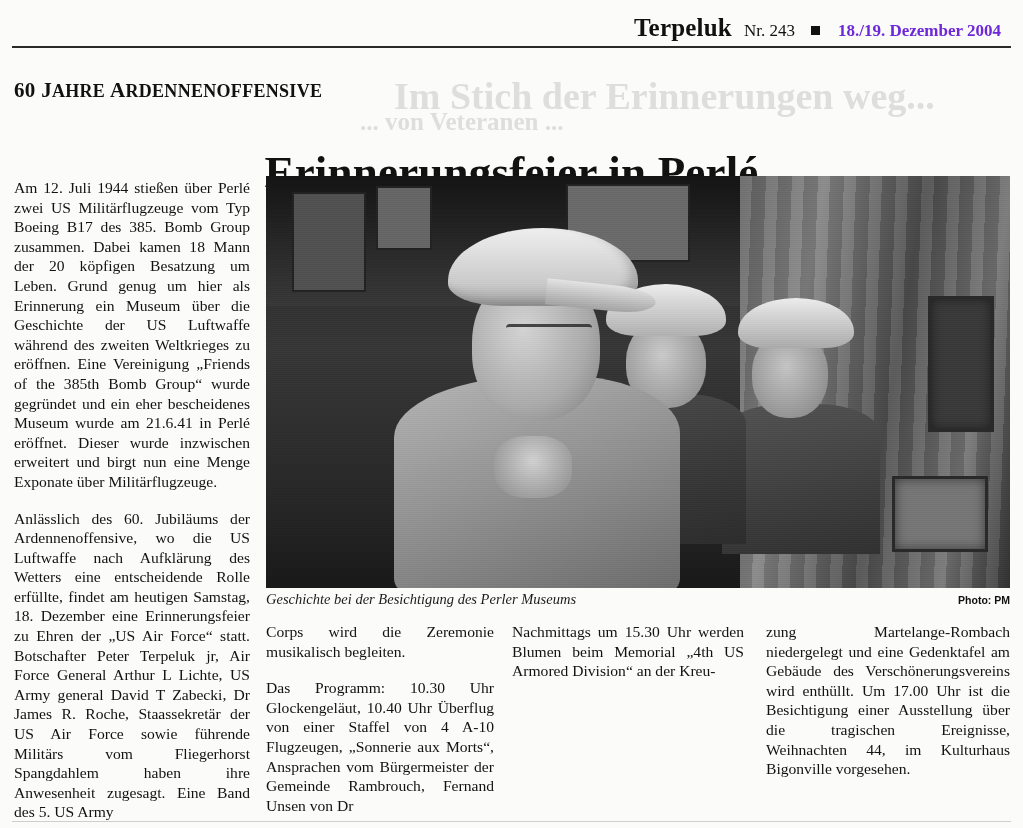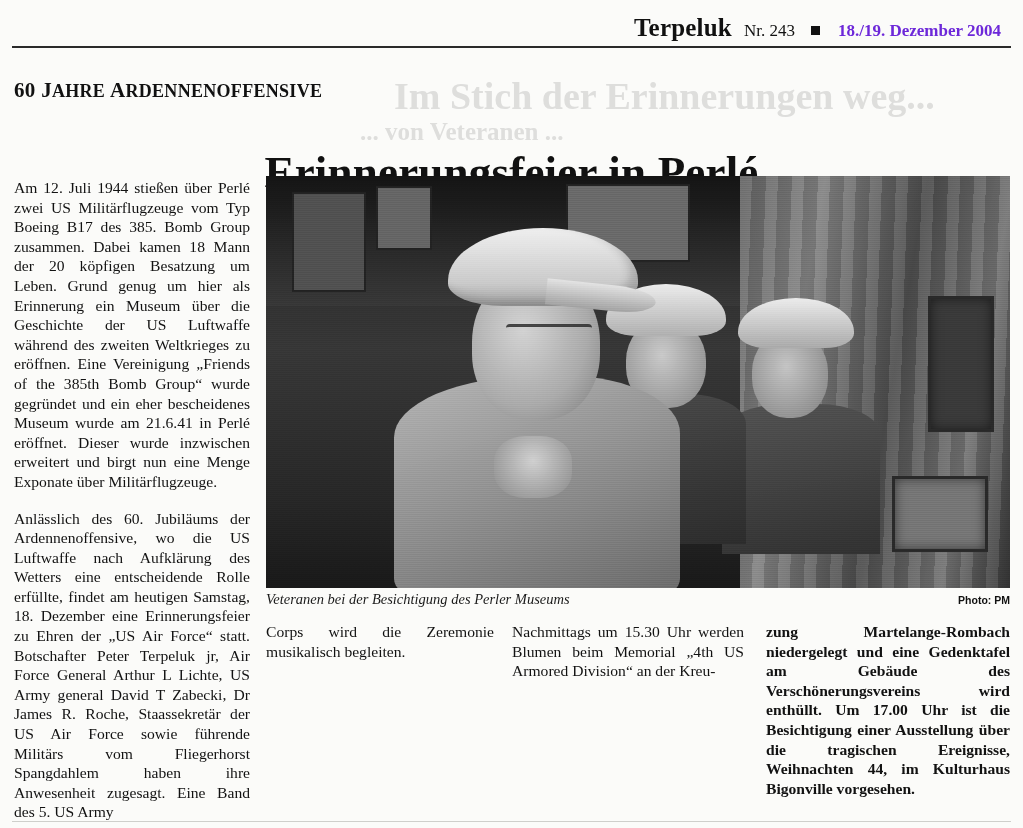--- a/index.html
+++ b/index.html
@@ -73,21 +73,21 @@
   .ghost {
     position: absolute;
     color: rgba(120,120,120,0.22);
     font-family: "Liberation Serif", serif;
     font-weight: bold;
     white-space: nowrap;
     pointer-events: none;
     user-select: none;
   }
   .ghost-1 { top: 74px; left: 350px; font-size: 38px; margin-left: 44px; }
-  .ghost-2 { top: 118px; left: 360px; font-size: 25px; }
+  .ghost-2 { top: 108px; left: 360px; font-size: 25px; }
   .ghost-3 { top: 566px; left: 300px; font-size: 19px; font-weight: normal;}
 
   
   .kicker {
     position: absolute;
     top: 78px;
     left: 14px;
     font-family: "Liberation Serif", serif;
     font-weight: bold;
     font-size: 21px;
@@ -265,21 +265,21 @@
     line-height: 19.6px;
     text-align: justify;
     color: #121212;
     hyphens: manual;
   }
   .col p { margin: 0 0 17px 0; }
 
   .col-left  { left: 14px;  top: 178px; width: 236px; }
   .col-b1    { left: 266px; top: 622px; width: 228px; }
   .col-b2    { left: 512px; top: 622px; width: 232px; }
-  .col-b3    { left: 766px; top: 622px; width: 244px; font-weight: bold; }
+  .col-b3    { left: 766px; top: 622px; width: 244px; }
 
   .rule-bottom {
     position: absolute;
     bottom: 6px; left: 12px; right: 12px;
     height: 1px; background: #cfcfcb;
   }
 </style>
 </head>
 <body>
 
@@ -332,31 +332,32 @@
         <div class="head"></div>
         <div class="glasses"></div>
         <div class="cap"></div>
         <div class="brim"></div>
       </div>
       <div class="ph-grain"></div>
     </div>
   </div>
 
   <div class="caption-row">
-    <div class="caption">Veteranen bei der Besichtigung des Perler Museums</div>
+    <div class="caption">Geschichte bei der Besichtigung des Perler Museums</div>
     <div class="photo-credit">Photo: PM</div>
   </div>
 
   <div class="col col-left">
     <p>Am 12. Juli 1944 stießen über Perlé zwei US Militärflugzeuge vom Typ Boeing B17 des 385. Bomb Group zusammen. Dabei kamen 18 Mann der 20 köpfigen Besatzung um Leben. Grund genug um hier als Erinnerung ein Museum über die Geschichte der US Luftwaffe während des zweiten Weltkrieges zu eröffnen. Eine Vereinigung „Friends of the 385th Bomb Group“ wurde gegründet und ein eher bescheidenes Museum wurde am 21.6.41 in Perlé eröffnet. Dieser wurde inzwischen erweitert und birgt nun eine Menge Exponate über Militärflugzeuge.</p>
     <p>Anlässlich des 60. Jubiläums der Ardennenoffensive, wo die US Luftwaffe nach Aufklärung des Wetters eine entscheidende Rolle erfüllte, findet am heutigen Samstag, 18. Dezember eine Erinnerungsfeier zu Ehren der „US Air Force“ statt. Botschafter Peter Terpeluk jr, Air Force General Arthur L Lichte, US Army general David T Zabecki, Dr James R. Roche, Staassekretär der US Air Force sowie führende Militärs vom Fliegerhorst Spangdahlem haben ihre Anwesenheit zugesagt. Eine Band des 5. US Army</p>
   </div>
 
   <div class="col col-b1">
     <p>Corps wird die Zeremonie musikalisch begleiten.</p>
+    <p>Das Programm: 10.30 Uhr Glockengeläut, 10.40 Uhr Überflug von einer Staffel von 4 A-10 Flugzeugen, „Sonnerie aux Morts“, Ansprachen vom Bürgermeister der Gemeinde Rambrouch, Fernand Unsen von Dr</p>
   </div>
 
   <div class="col col-b2">
     <p>Nachmittags um 15.30 Uhr werden Blumen beim Memorial „4th US Armored Division“ an der Kreu-</p>
   </div>
 
   <div class="col col-b3">
     <p>zung Martelange-Rombach niedergelegt und eine Gedenktafel am Gebäude des Verschönerungsvereins wird enthüllt. Um 17.00 Uhr ist die Besichtigung einer Ausstellung über die tragischen Ereignisse, Weihnachten 44, im Kulturhaus Bigonville vorgesehen.</p>
   </div>
 

